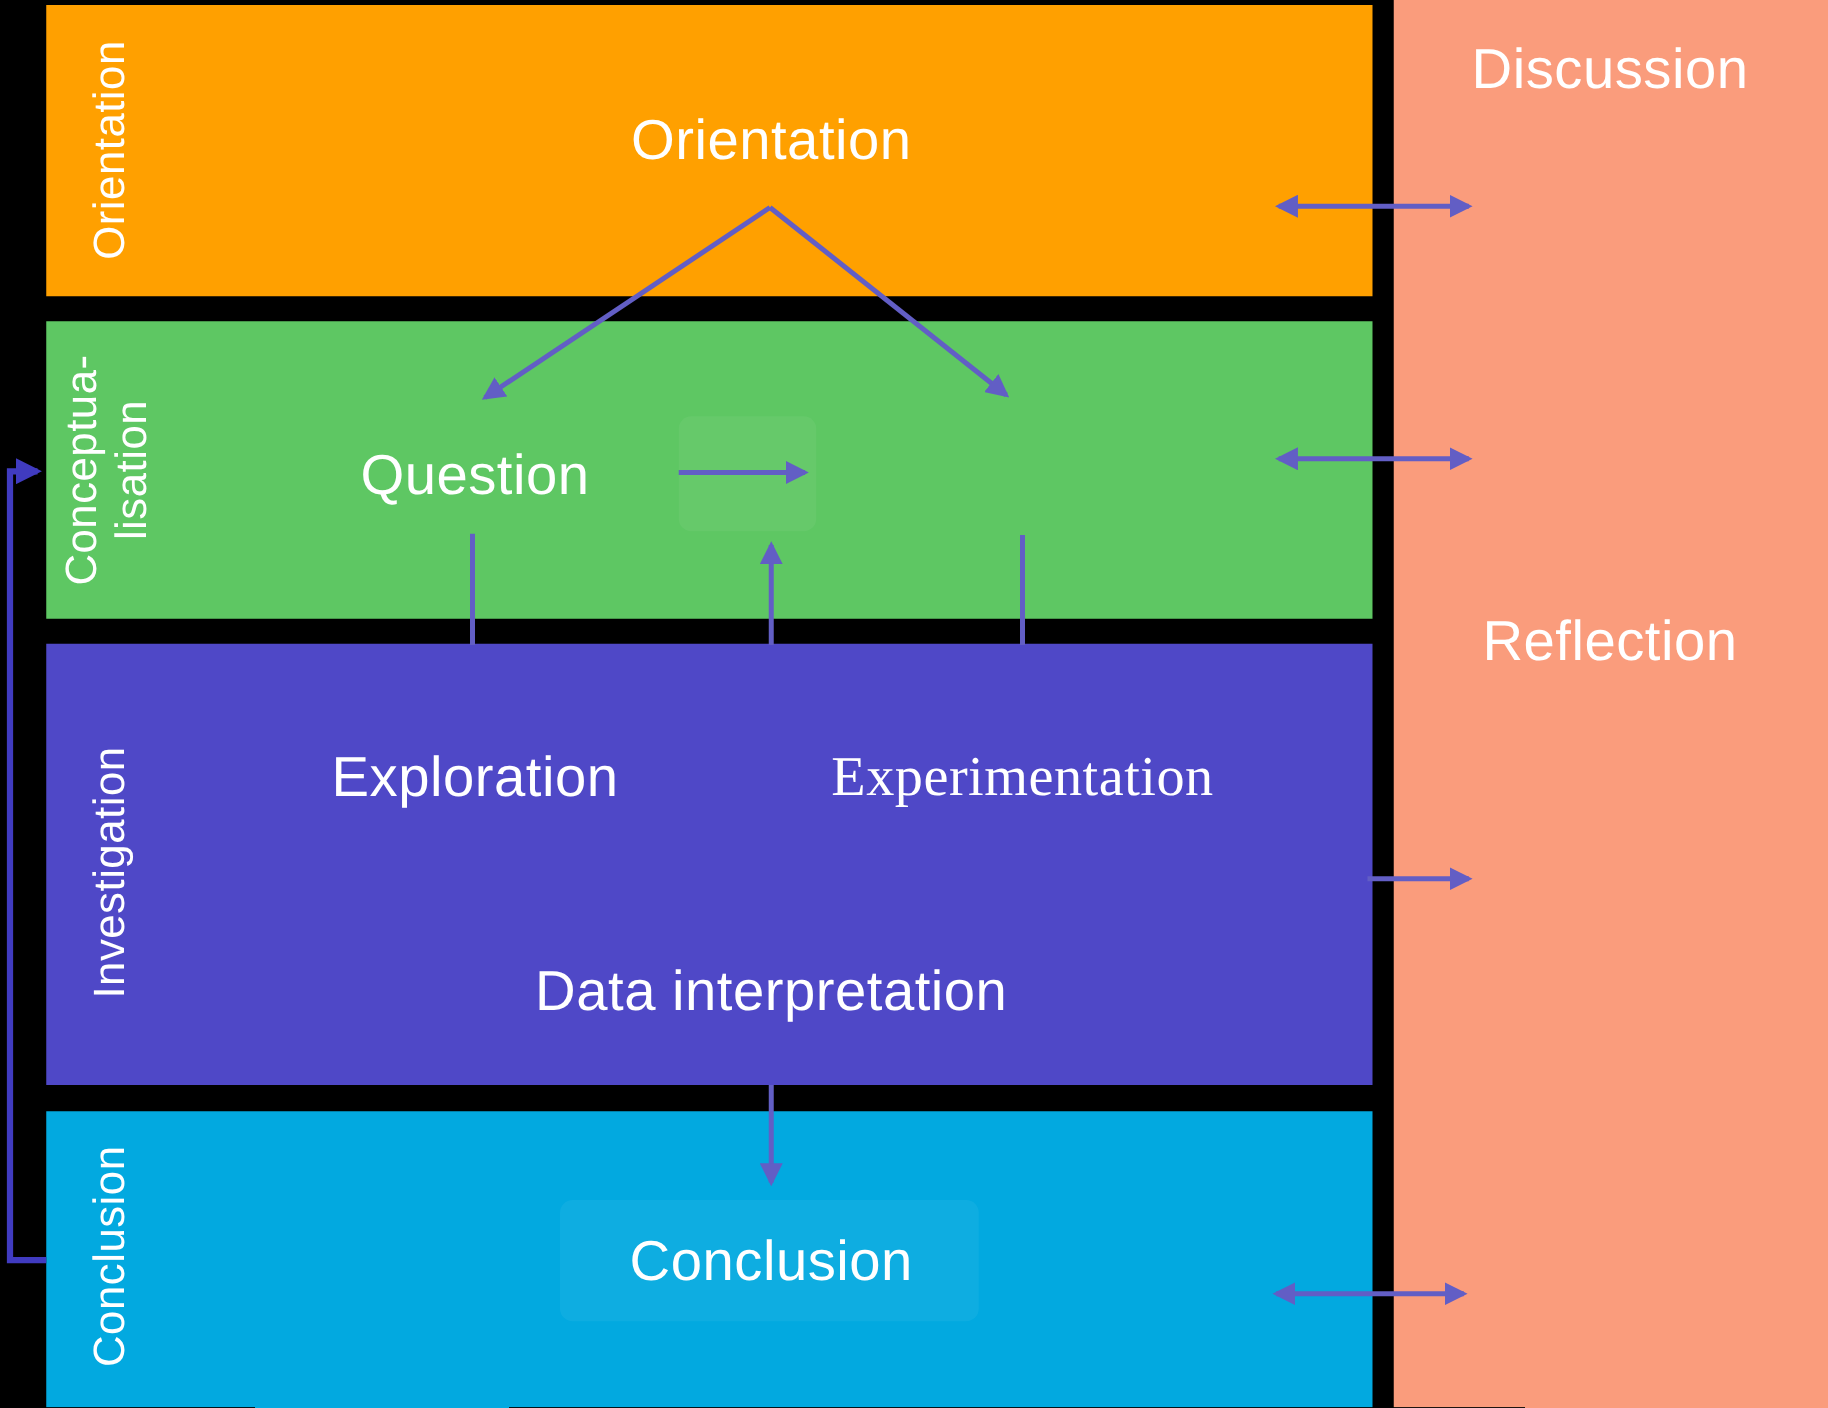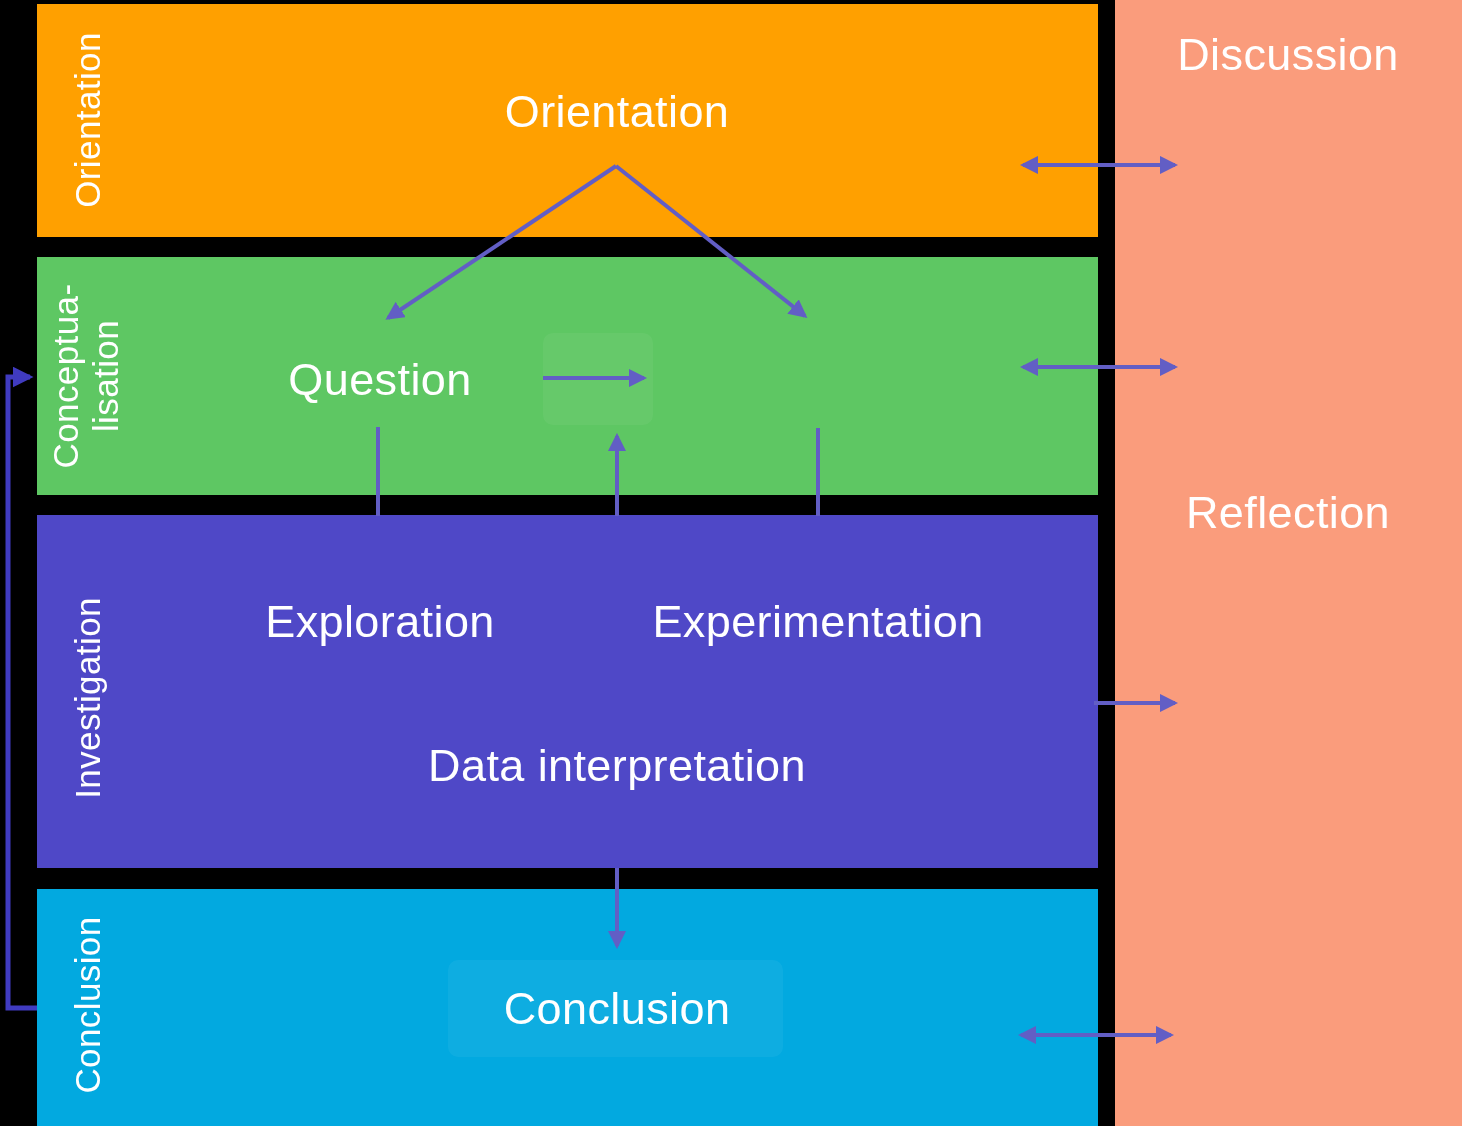--- a/index.html
+++ b/index.html
@@ -52,22 +52,22 @@
   .vlabel {
     transform: translate(-50%, -50%) rotate(-90deg);
     text-align: center;
     font-size: 35px;
   }
   #vlabel-concept { white-space: normal; width: 400px; }
   #node-orientation    { left: 617px;  top: 112px;  }
   #node-question       { left: 380px;  top: 380px;  }
   #node-hypothesis     { left: 820px;  top: 378px;  }
   #node-exploration    { left: 380px;  top: 622px;  }
-  #node-experimentation{ left: 818px;  top: 622px;  }
-  #node-data-interp    { left: 617px;  top: 766px;  }
+  #node-experimentation{ left: 818px;  top: 622px; font-family: Liberation Serif, serif;  }
+  #node-data-interp    { left: 617px;  top: 793px;  }
   #node-conclusion     { left: 617px;  top: 1009px; }
   #vlabel-orientation  { left: 88px; top: 120px;  }
   #vlabel-concept      { left: 86px; top: 376px;  }
   #vlabel-investigation{ left: 88px; top: 698px;  }
   #vlabel-conclusion   { left: 88px; top: 1005px; }
   #side-discussion     { left: 1288px; top: 55px;  }
   #side-reflection     { left: 1288px; top: 513px; }
   #side-communication  { left: 1287px; top: 881px; }
   svg.arrows {
     position: absolute;

